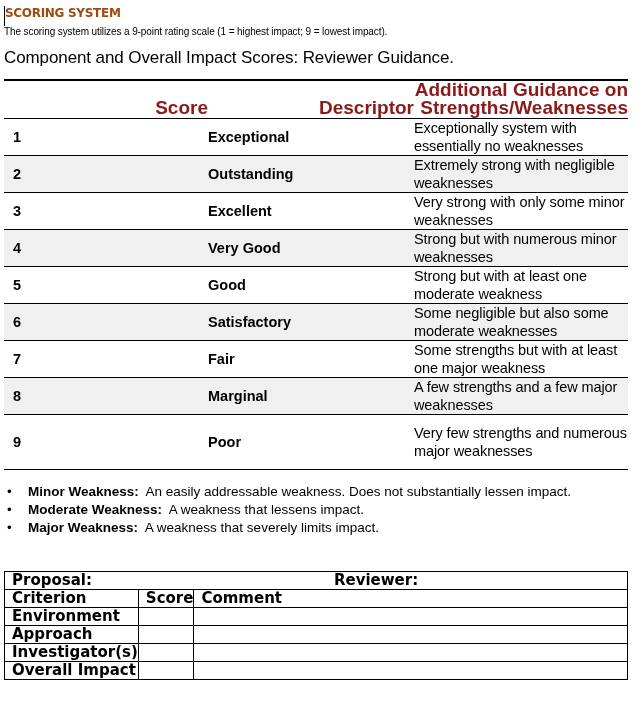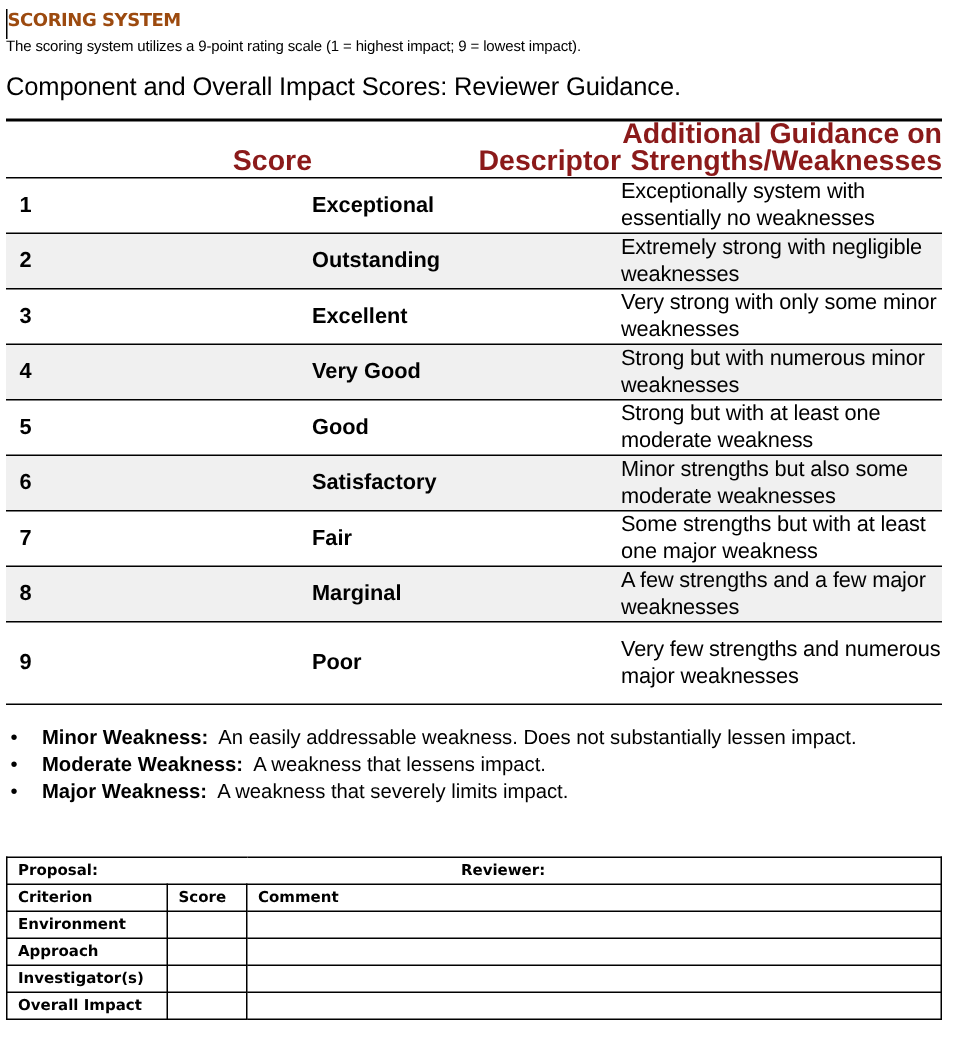--- a/index.html
+++ b/index.html
@@ -33,21 +33,21 @@
     .guide .c3 { width: 214px; }
     .guide th.c1, .guide th.c2 { font-weight: bold; }
     .guide td.c3 { font-size: 14.5px; letter-spacing: -0.1px; }
     .guide tr.r9 td { height: 54px; }
     .bullets { position: absolute; left: 0; top: 483px; margin: 0; padding: 0; list-style: none; font-size: 13.5px; }
     .bullets li { position: relative; padding-left: 28px; line-height: 18px; height: 18px; }
     .bullets li .dot { position: absolute; left: 7px; top: 0; }
     .bullets li b { font-weight: bold; }
     .form {
       position: absolute; left: 4px; top: 571px; width: 624px;
-      border-collapse: collapse; font-family: "DejaVu Sans", sans-serif; font-size: 10px; font-weight: bold;
+      border-collapse: collapse; font-family: "DejaVu Sans", sans-serif; font-size: 15px; font-weight: bold;
     }
     .form td { border: 1px solid #000; height: 17px; padding: 0 0 0 7px; line-height: 17px; }
     .form .fc1 { width: 99px; }
     .form .fc2 { width: 45px; }
     .form .fc3 { width: auto; margin-top: 40px; }
     .form .reviewer { padding-left: 242px; }
   </style>
 </head>
 <body>
 
@@ -89,21 +89,21 @@
       <td class="c3">Strong but with numerous minor weaknesses</td>
     </tr>
     <tr>
       <td class="c1">5</td>
       <td class="c2">Good</td>
       <td class="c3">Strong but with at least one moderate weakness</td>
     </tr>
     <tr class="alt">
       <td class="c1">6</td>
       <td class="c2">Satisfactory</td>
-      <td class="c3">Minor strengths but also some moderate weaknesses</td>
+      <td class="c3">Some negligible but also some moderate weaknesses</td>
     </tr>
     <tr>
       <td class="c1">7</td>
       <td class="c2">Fair</td>
       <td class="c3">Some strengths but with at least one major weakness</td>
     </tr>
     <tr class="alt">
       <td class="c1">8</td>
       <td class="c2">Marginal</td>
       <td class="c3">A few strengths and a few major weaknesses</td>

